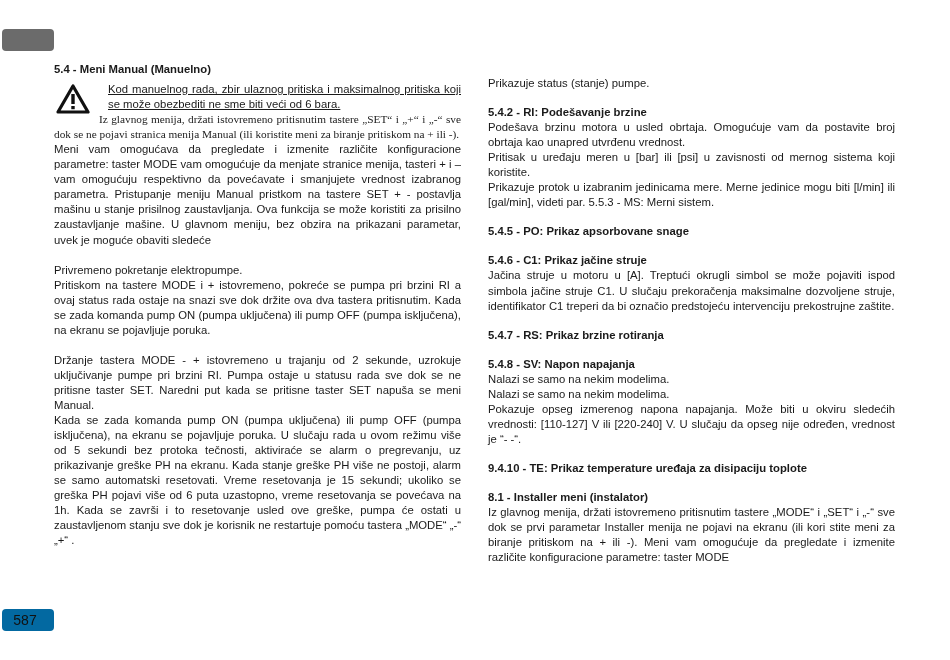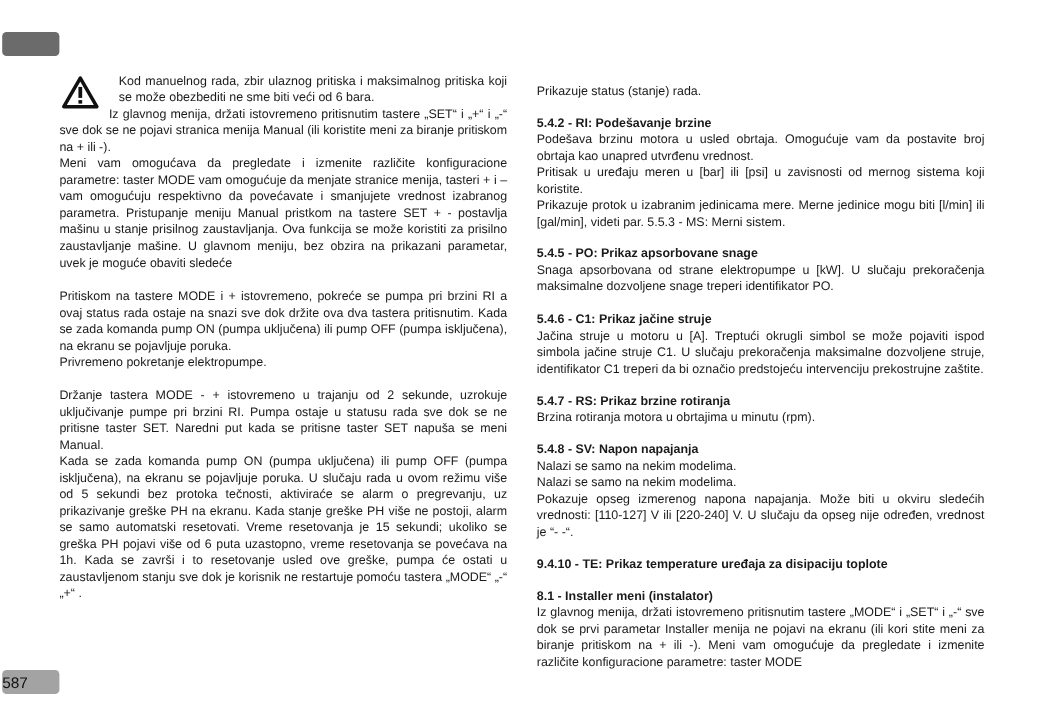--- a/index.html
+++ b/index.html
@@ -6,72 +6,71 @@
   body {
     width: 950px; height: 660px; background: #ffffff; position: relative; overflow: hidden;
     font-family: "Liberation Sans", sans-serif; color: #1a1a1a;
   }
   .top-tab {
     position: absolute; left: 2px; top: 29px; width: 52px; height: 22px;
     background: #6b6b6b; border-radius: 4px;
   }
   .page-num {
     position: absolute; left: 2px; top: 609px; width: 52px; height: 22px;
-    background: #a3a3a3; border-radius: 4px; font-size: 14px; line-height: 22px;
-    text-align: left; padding-right: 6px; box-sizing: border-box; color: #111;
+    background: #0369a1; border-radius: 4px; font-size: 14px; line-height: 22px;
+    text-align: center; padding-right: 6px; box-sizing: border-box; color: #111;
   }
   .col { position: absolute; font-size: 11.3px; line-height: 15.05px; }
   .col-left { left: 54px; top: 62px; width: 407px; }
   .col-right { left: 488px; top: 76px; width: 407px; }
   .h { font-weight: bold; font-size: 11.3px; margin: 0; }
   .p { margin: 0; text-align: justify; }
   .p.last-left { text-align: left; }
   .gap { height: 15px; }
-  .warn-block { position: relative; padding-left: 54px; margin-top: 5px; }
+  .warn-block { position: relative; padding-left: 54px; margin-top: 5px; text-decoration: underline; }
   .warn-icon { position: absolute; left: 2px; top: 2px; width: 34px; height: 30px; }
-  .indent { text-indent: 45px; }
+  .indent { text-indent: 45px; font-family: Liberation Serif, serif; }
   .rh { margin-top: 14px; }
 </style>
 </head>
 <body>
 
 <div class="top-tab"></div>
 
 <div class="col col-left">
+  <p class="h">5.4 - Meni Manual (Manuelno)</p>
   <div class="warn-block">
     <svg class="warn-icon" viewBox="0 0 34 30">
       <polygon points="17,2 32,28 2,28" fill="none" stroke="#111" stroke-width="3.2" stroke-linejoin="round"></polygon>
       <rect x="15.3" y="10" width="3.4" height="10" fill="#111"></rect>
       <rect x="15.3" y="22" width="3.4" height="3.2" fill="#111"></rect>
     </svg>
     <p class="p">Kod manuelnog rada, zbir ulaznog pritiska i maksimalnog pritiska koji se može obezbediti ne sme biti veći od 6 bara.</p>
   </div>
   <p class="p indent">Iz glavnog menija, držati istovremeno pritisnutim tastere „SET“ i „+“ i „-“ sve dok se ne pojavi stranica menija Manual (ili koristite meni za biranje pritiskom na + ili -).</p>
   <p class="p">Meni vam omogućava da pregledate i izmenite različite konfiguracione parametre: taster MODE vam omogućuje da menjate stranice menija, tasteri + i – vam omogućuju respektivno da povećavate i smanjujete vrednost izabranog parametra. Pristupanje meniju Manual pristkom na tastere SET + - postavlja mašinu u stanje prisilnog zaustavljanja. Ova funkcija se može koristiti za prisilno zaustavljanje mašine. U glavnom meniju, bez obzira na prikazani parametar, uvek je moguće obaviti sledeće</p>
   <div class="gap"></div>
+  <p class="p">Privremeno pokretanje elektropumpe.</p>
   <p class="p">Pritiskom na tastere MODE i + istovremeno, pokreće se pumpa pri brzini RI a ovaj status rada ostaje na snazi sve dok držite ova dva tastera pritisnutim. Kada se zada komanda pump ON (pumpa uključena) ili pump OFF (pumpa isključena), na ekranu se pojavljuje poruka.</p>
-  <p class="p">Privremeno pokretanje elektropumpe.</p>
   <div class="gap"></div>
   <p class="p">Držanje tastera MODE - + istovremeno u trajanju od 2 sekunde, uzrokuje uključivanje pumpe pri brzini RI. Pumpa ostaje u statusu rada sve dok se ne pritisne taster SET. Naredni put kada se pritisne taster SET napuša se meni Manual.</p>
   <p class="p last-left" style="text-align:justify">Kada se zada komanda pump ON (pumpa uključena) ili pump OFF (pumpa isključena), na ekranu se pojavljuje poruka. U slučaju rada u ovom režimu više od 5 sekundi bez protoka tečnosti, aktiviraće se alarm o pregrevanju, uz prikazivanje greške PH na ekranu. Kada stanje greške PH više ne postoji, alarm se samo automatski resetovati. Vreme resetovanja je 15 sekundi; ukoliko se greška PH pojavi više od 6 puta uzastopno, vreme resetovanja se povećava na 1h. Kada se završi i to resetovanje usled ove greške, pumpa će ostati u zaustavljenom stanju sve dok je korisnik ne restartuje pomoću tastera „MODE“ „-“ „+“ .</p>
 </div>
 
 <div class="col col-right">
-  <p class="p">Prikazuje status (stanje) rada.</p>
+  <p class="p">Prikazuje status (stanje) pumpe.</p>
   <div id="right-sections">
       <p class="h rh">5.4.2 - RI: Podešavanje brzine</p>
       <p class="p">Podešava brzinu motora u usled obrtaja. Omogućuje vam da postavite broj obrtaja kao unapred utvrđenu vrednost.</p>
       <p class="p">Pritisak u uređaju meren u [bar] ili [psi] u zavisnosti od mernog sistema koji koristite.</p>
       <p class="p">Prikazuje protok u izabranim jedinicama mere. Merne jedinice mogu biti [l/min] ili [gal/min], videti par. 5.5.3 - MS: Merni sistem.</p>
       <p class="h rh">5.4.5 - PO: Prikaz apsorbovane snage</p>
-      <p class="p">Snaga apsorbovana od strane elektropumpe u [kW]. U slučaju prekoračenja maksimalne dozvoljene snage treperi identifikator PO.</p>
       <p class="h rh">5.4.6 - C1: Prikaz jačine struje</p>
       <p class="p">Jačina struje u motoru u [A]. Treptući okrugli simbol se može pojaviti ispod simbola jačine struje C1. U slučaju prekoračenja maksimalne dozvoljene struje, identifikator C1 treperi da bi označio predstojeću intervenciju prekostrujne zaštite.</p>
       <p class="h rh">5.4.7 - RS: Prikaz brzine rotiranja</p>
-      <p class="p">Brzina rotiranja motora u obrtajima u minutu (rpm).</p>
       <p class="h rh">5.4.8 - SV: Napon napajanja</p>
       <p class="p">Nalazi se samo na nekim modelima.</p>
       <p class="p">Nalazi se samo na nekim modelima.</p>
       <p class="p">Pokazuje opseg izmerenog napona napajanja. Može biti u okviru sledećih vrednosti: [110-127] V ili [220-240] V. U slučaju da opseg nije određen, vrednost je “- -“.</p>
       <p class="h rh">9.4.10 - TE: Prikaz temperature uređaja za disipaciju toplote</p>
       <p class="h rh">8.1 - Installer meni (instalator)</p>
       <p class="p">Iz glavnog menija, držati istovremeno pritisnutim tastere „MODE“ i „SET“ i „-“ sve dok se prvi parametar Installer menija ne pojavi na ekranu (ili kori stite meni za biranje pritiskom na + ili -). Meni vam omogućuje da pregledate i izmenite različite konfiguracione parametre: taster MODE</p>
     </div>
 </div>
 

